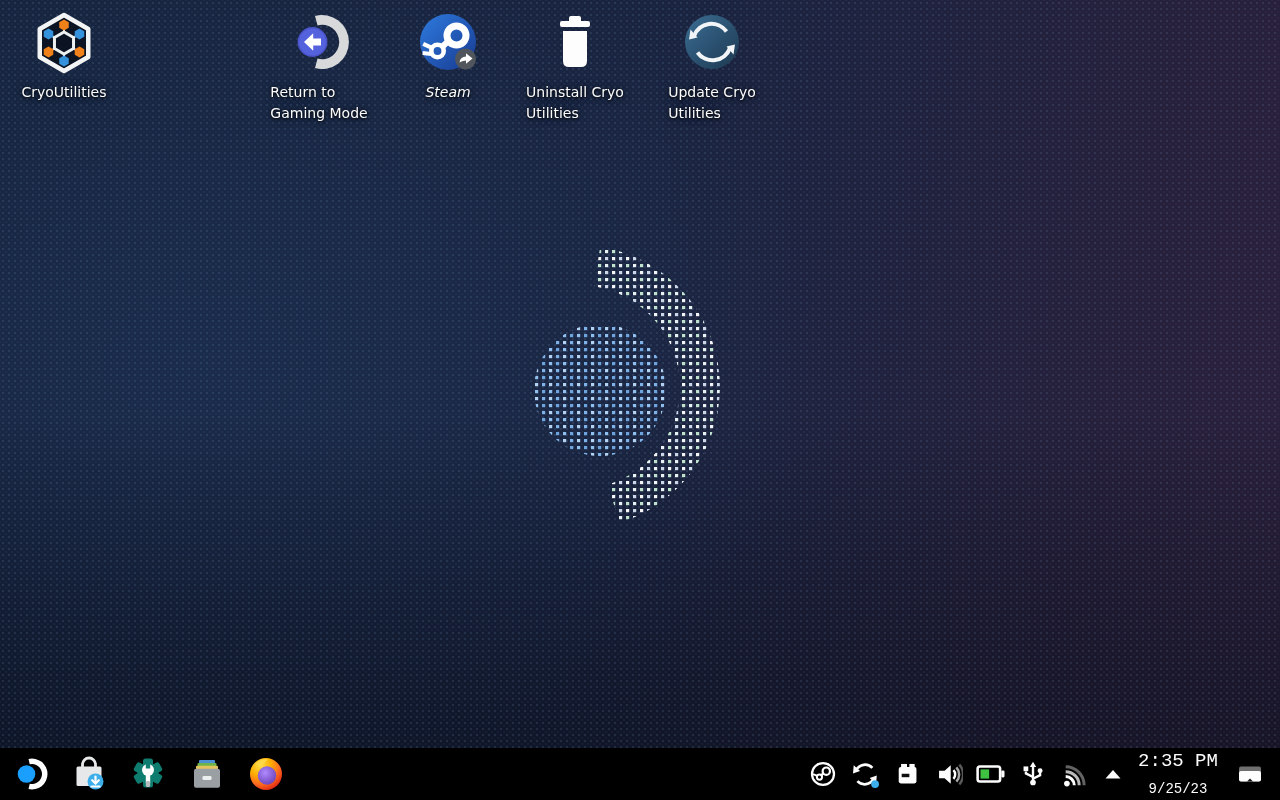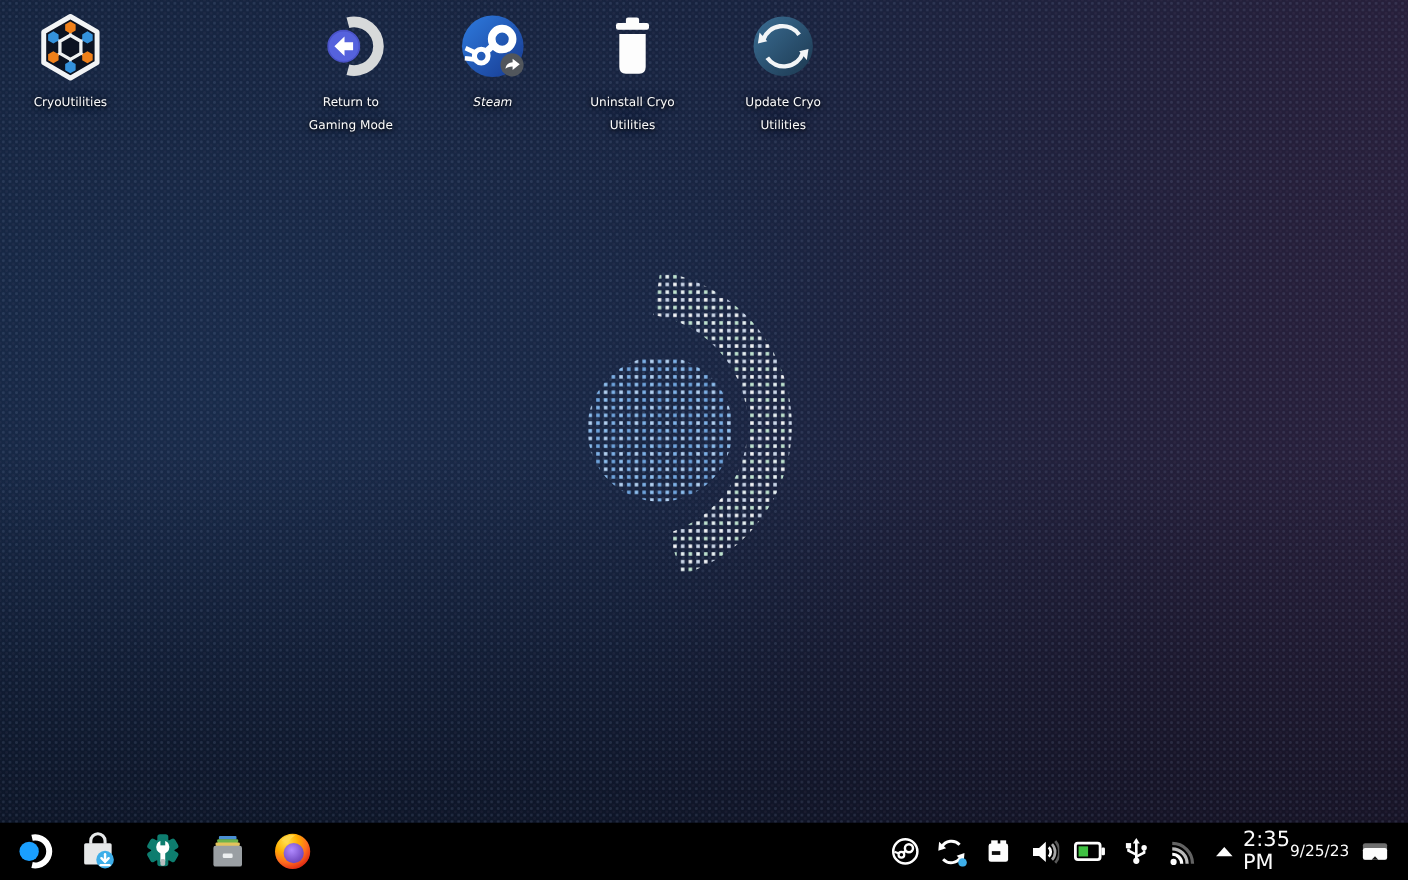--- a/index.html
+++ b/index.html
@@ -26,39 +26,39 @@
   }
   .deck-logo{position:absolute;left:520px;top:235px;}
   
   .dcell{
     position:absolute;top:10px;width:128px;
     display:flex;flex-direction:column;align-items:center;
     cursor:default;
   }
   .dicon{width:64px;height:64px;position:relative;}
   .dlabel{
-    margin-top:8px;font-size:11px;line-height:21px;color:#fcfcfc;
-    text-align:center;white-space:nowrap;
+    margin-top:8px;font-size:14px;line-height:21px;color:#fcfcfc;
+    white-space:nowrap;
     text-shadow:0 1px 3px rgba(0,0,0,.95),0 0 9px rgba(0,0,0,.6);
   }
   .dlabel .ln{display:block;}
   .dlabel.italic{font-style:italic;}
   
   .taskbar{
     position:absolute;left:0;bottom:0;width:1280px;height:52px;
     background:#000000;display:flex;align-items:center;
   }
   .tb-left{display:flex;align-items:center;gap:17px;padding-left:9px;}
   .tb-app{width:42px;height:42px;display:flex;align-items:center;justify-content:center;border-radius:4px;}
   .tb-right{margin-left:auto;display:flex;align-items:center;padding-right:6px;}
   .tray-icon{width:42px;height:46px;display:flex;align-items:center;justify-content:center;}
   .tb-arrow{width:34px;height:46px;display:flex;align-items:center;justify-content:center;}
   .tb-clock{
-    width:96px;height:46px;display:flex;
-    align-items:center;justify-content:space-between;color:#fcfcfc;
+    width:96px;height:46px;display:flex;flex-direction:column;
+    align-items:center;justify-content:space-between;color:#fcfcfc;font-family:Liberation Mono, monospace;
   }
   .tb-clock .time{font-size:19px;line-height:21px;}
   .tb-clock .date{font-size:14px;line-height:16px;}
   .tb-showdesk{width:48px;height:46px;display:flex;align-items:center;justify-content:center;}
 </style>
 </head>
 <body>
 
 <div class="desktop">
 

